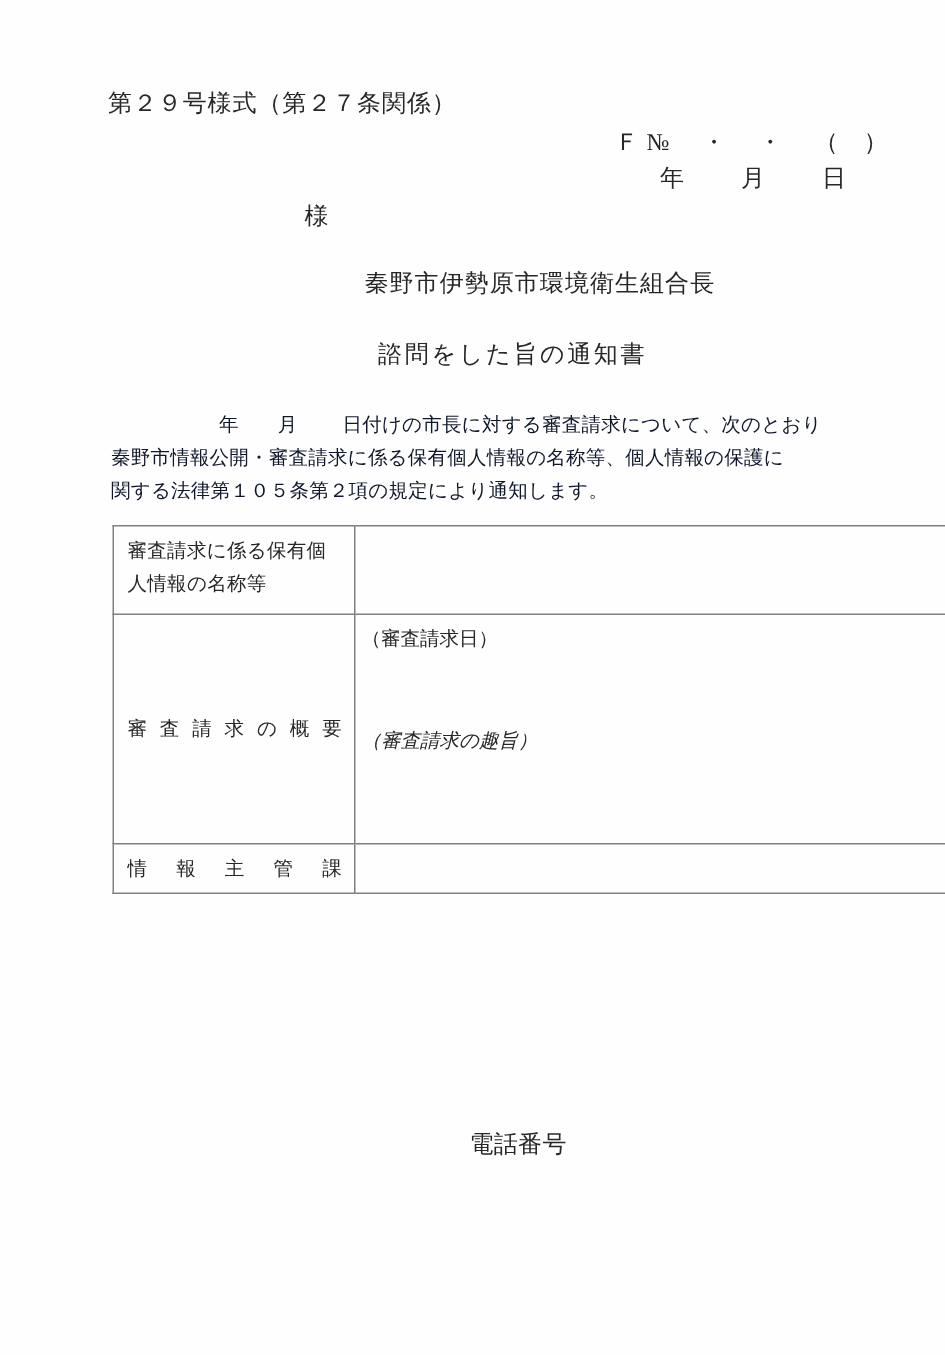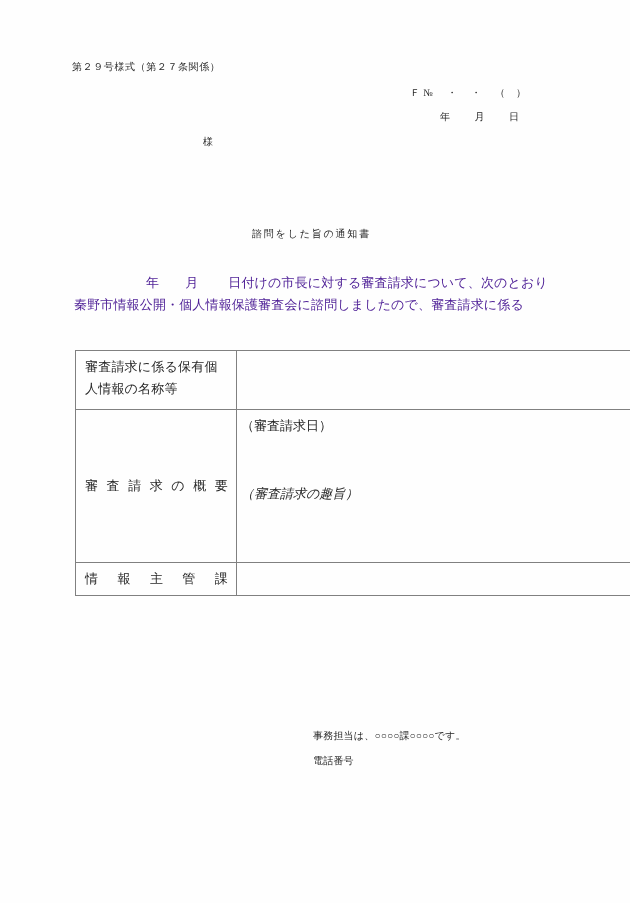--- a/index.html
+++ b/index.html
@@ -19,21 +19,21 @@
   .page {
     position: absolute;
     inset: 0;
     background: #fefefe;
   }
 
   
   .txt {
     position: absolute;
     white-space: pre;
-    font-size: 10px;
+    font-size: 16px;
     line-height: 1.0;
     color: #272727;
   }
 
   
   #form-number {
     left: 72px;
     top: 62px;
     letter-spacing: 0.6px;
   }
@@ -70,21 +70,21 @@
 
   
   .body-para {
     position: absolute;
     left: 74px;
     top: 272px;
     width: 492px;
     font-size: 13px;
     line-height: 22px;
     letter-spacing: 0.15px;
-    color: #4c1d95;
+    color: #0f172a;
   }
   .body-para .indent {
     display: inline-block;
     width: 72px;
   }
   .body-para .gap-sm {
     display: inline-block;
     width: 26px;
   }
   .body-para .gap-md {
@@ -165,25 +165,26 @@
 <div class="page">
 
   <div class="txt" id="form-number">第２９号様式（第２７条関係）</div>
 
   <div class="txt" id="fno-line">Ｆ №　 ・　 ・　 （　）</div>
 
   <div class="txt" id="date-line">年　　 月　　 日</div>
 
   <div class="txt" id="addressee-line">様</div>
 
+  <div class="txt" id="issuer-line">秦野市伊勢原市環境衛生組合長</div>
 
   <div class="txt" id="doc-title">諮問をした旨の通知書</div>
 
   <div class="body-para">
-    <span class="indent"></span><span>年</span><span class="gap-sm"></span><span>月</span><span class="gap-md"></span><span>日付けの市長に対する審査請求について、次のとおり</span><br><span>秦野市情報公開・個人情報保護審査会に諮問しましたので、審査請求に係る</span><br>
+    <span class="indent"></span><span>年</span><span class="gap-sm"></span><span>月</span><span class="gap-md"></span><span>日付けの市長に対する審査請求について、次のとおり</span><br><span>秦野市情報公開・審査請求に係る保有個人情報の名称等、個人情報の保護に</span><br><span>関する法律第１０５条第２項の規定により通知します。</span>
   </div>
 
   <table class="form-table">
     <tbody>
       <tr class="row-1">
         <td class="label-cell">審査請求に係る保有個人情報の名称等</td>
         <td class="value-cell"></td>
       </tr>
 
 
@@ -198,17 +199,16 @@
       </tr>
 
 
       <tr class="row-5">
         <td class="label-cell justify">情報主管課</td>
         <td class="value-cell"></td>
       </tr>
     </tbody>
   </table>
 
-  <div class="txt" id="contact-line-1">事務担当は、○○○○課○○○○です。</div>
 
   <div class="txt" id="contact-line-2">電話番号</div>
 
 </div>
 
 </body></html>

